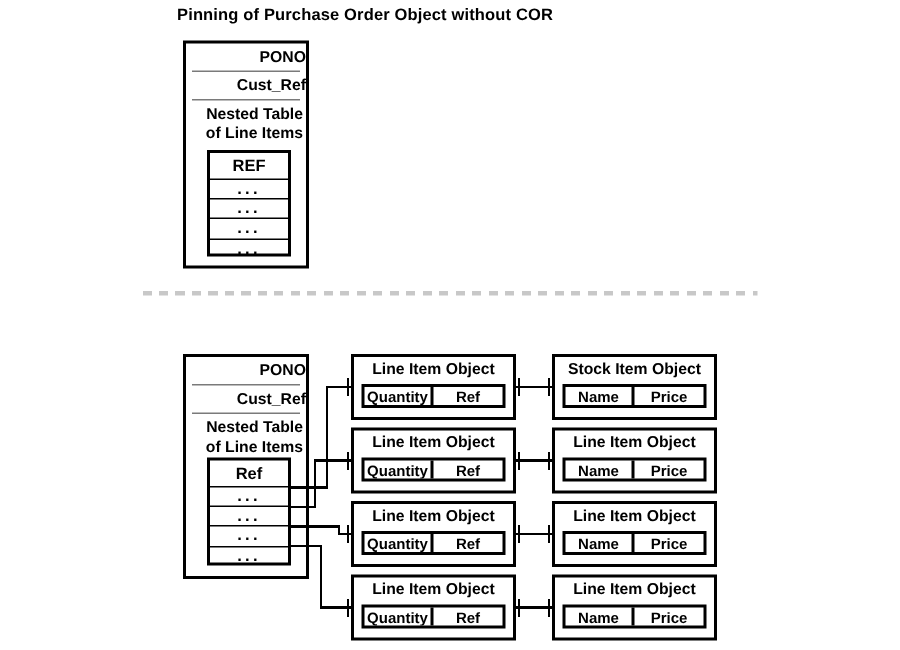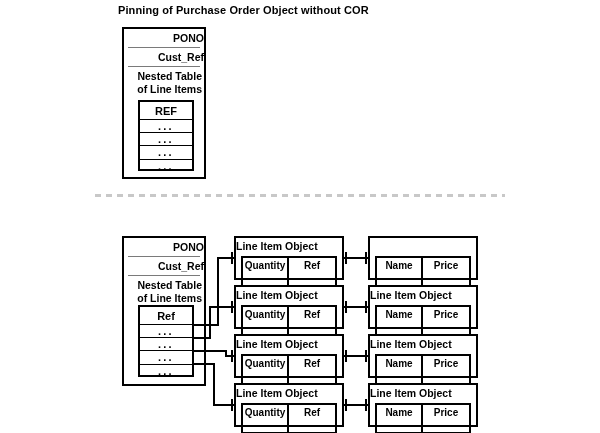--- a/index.html
+++ b/index.html
@@ -113,32 +113,33 @@
   
   .obj-card {
     position: absolute;
     border: 2px solid #000;
     background: #fff;
     box-sizing: border-box;
     width: 110px;
     height: 44px;
   }
   .obj-card .obj-title {
+    text-align: center;
     font-size: 10.5px;
     font-weight: bold;
     line-height: 17px;
     height: 17px;
     color: #000;
   }
   .obj-card .obj-cells {
     position: absolute;
     left: 5px;
     right: 5px;
     top: 18px;
-    height: 31px;
+    height: 16px;
     border: 2px solid #000;
     box-sizing: border-box;
     display: flex;
   }
   .obj-card .obj-cells .cell {
     flex: 1 1 50%;
     text-align: center;
     font-size: 10px;
     font-weight: bold;
     line-height: 15px;
@@ -287,20 +288,21 @@
 
   <div class="obj-card col-left row-4">
     <div class="obj-title">Line Item Object</div>
     <div class="obj-cells">
       <div class="cell">Quantity</div>
       <div class="cell">Ref</div>
     </div>
   </div>
 
   <div class="obj-card col-right row-1">
+    <div class="obj-title">Stock Item Object</div>
     <div class="obj-cells">
       <div class="cell">Name</div>
       <div class="cell">Price</div>
     </div>
   </div>
 
   <div class="obj-card col-right row-2">
     <div class="obj-title">Line Item Object</div>
     <div class="obj-cells">
       <div class="cell">Name</div>

